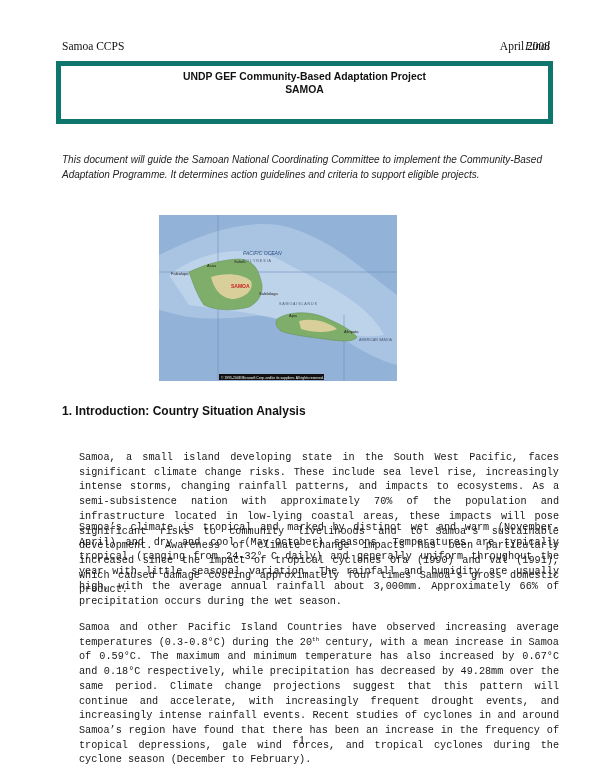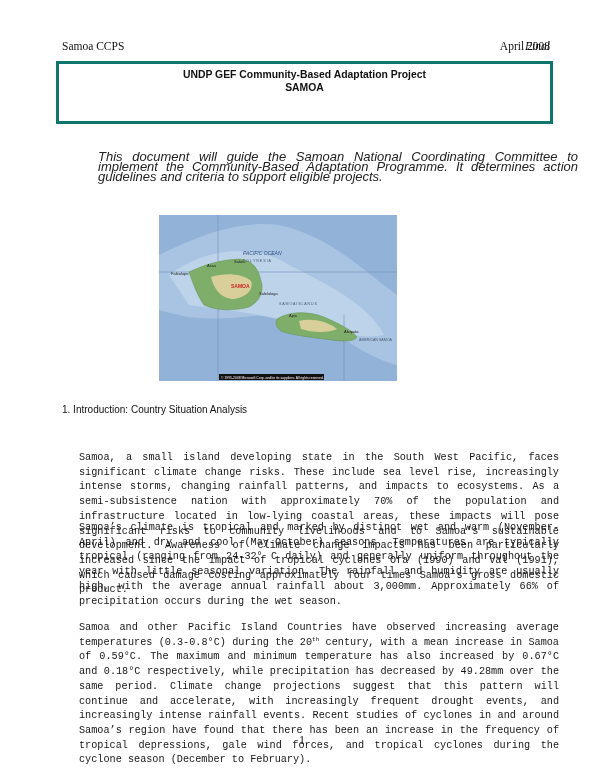--- a/index.html
+++ b/index.html
@@ -6,39 +6,39 @@
     body { width: 600px; height: 776px; position: relative; overflow: hidden; color: #111; }
     .page-header {
       position: absolute; top: 40px; left: 62px; right: 50px;
       font-family: "Liberation Serif", "DejaVu Serif", serif; font-size: 11.5px; height: 14px;
     }
     .page-header .left { position: absolute; left: 0; top: 0; text-align: right; }
     .page-header .center { position: absolute; left: 0; right: 0; top: 0; text-align: right; font-style: italic; padding-left: 10px; }
     .page-header .right { position: absolute; right: 0; top: 0; }
     .title-box {
       position: absolute; left: 56px; top: 61px; width: 497px; height: 63px;
-      border: 3px solid #0f766e; box-sizing: border-box;
+      border: 5px solid #0f766e; box-sizing: border-box;
       font-family: "Liberation Sans", "DejaVu Sans", sans-serif; font-weight: bold; font-size: 10.4px;
       text-align: center; padding-top: 5px; line-height: 12.6px;
     }
     .title-box div { white-space: nowrap; }
     .intro-italic {
       position: absolute; left: 62px; top: 152px; width: 480px;
-      font-family: "Liberation Sans", "DejaVu Sans", sans-serif; font-style: italic; font-size: 13px; line-height: 10px;
-      text-align: justify; color: #222; margin-left: 36px;
+      font-family: "Liberation Sans", "DejaVu Sans", sans-serif; font-style: italic; font-size: 10px; line-height: 15px;
+      text-align: justify; color: #222;
     }
     .intro-italic p { margin: 0; }
     .map {
       position: absolute; left: 159px; top: 215px; width: 238px; height: 166px;
       background: #8fb0d6; overflow: hidden;
     }
     .map svg { display: block; }
     .section-heading {
       position: absolute; left: 62px; top: 404px;
-      font-family: "Liberation Sans", "DejaVu Sans", sans-serif; font-weight: normal; font-size: 10px;
+      font-family: "Liberation Sans", "DejaVu Sans", sans-serif; font-weight: bold; font-size: 12px;
     }
     .para {
       position: absolute; left: 62px; width: 480px; margin: 17px;
       font-family: Liberation Mono, monospace; font-size: 10.2px; line-height: 14.7px;
       text-align: justify; color: #161616;
     }
     .para sup { font-size: 6px; line-height: 0; vertical-align: 4px; }
     #p1 { top: 434px; }
     #p2 { top: 504px; }
     #p3 { top: 604px; }

